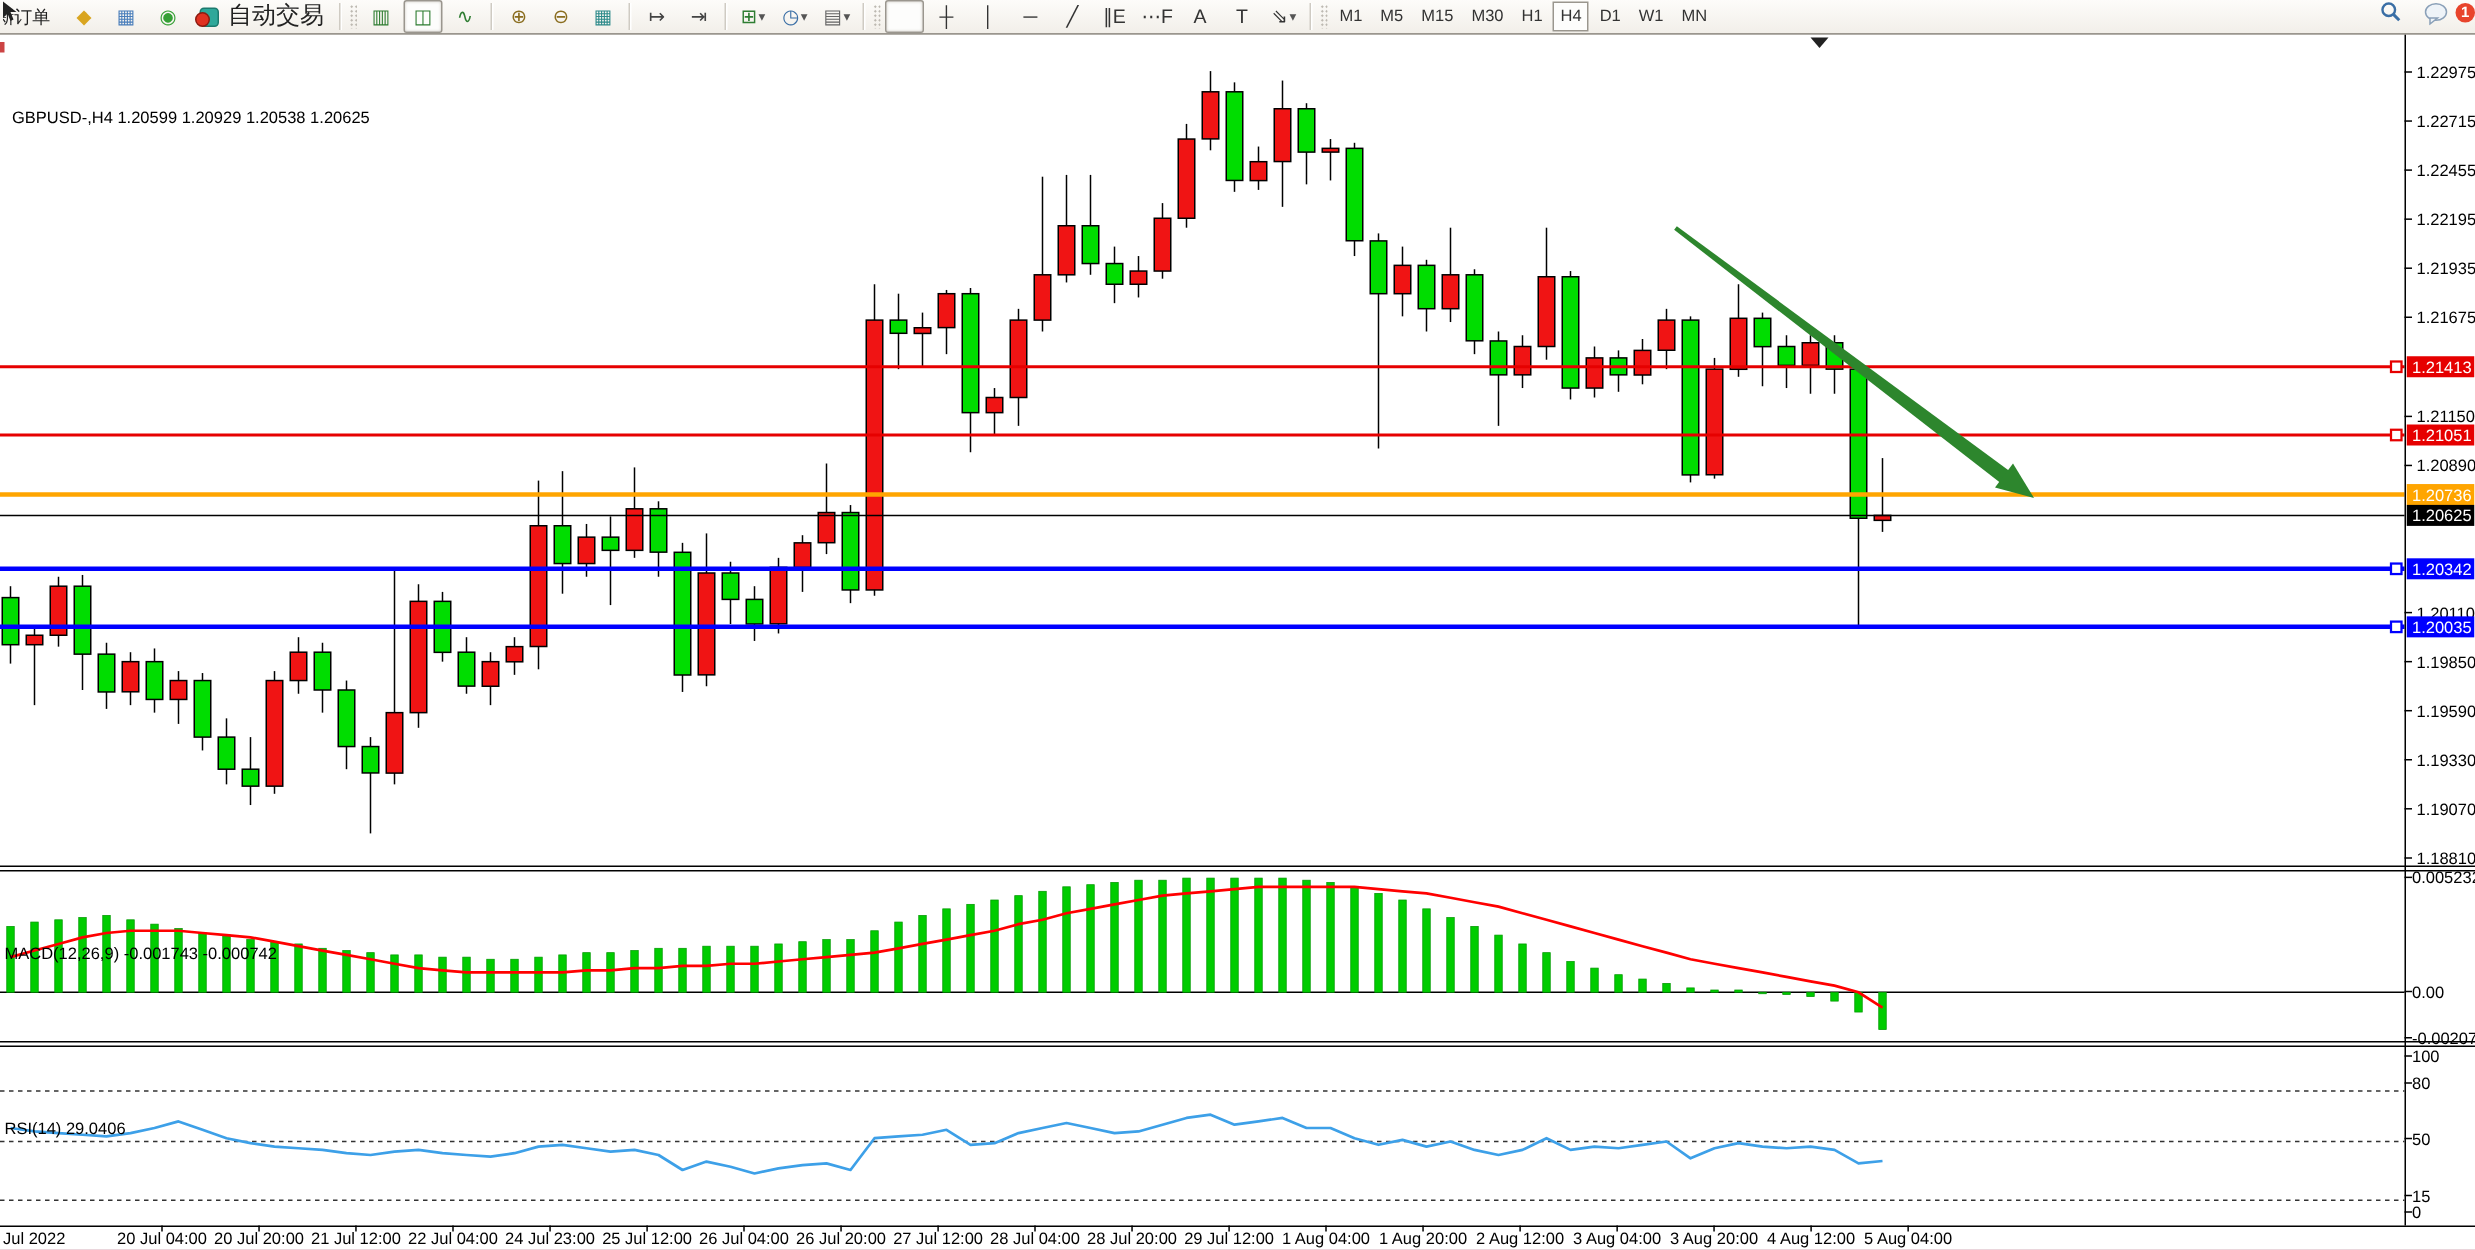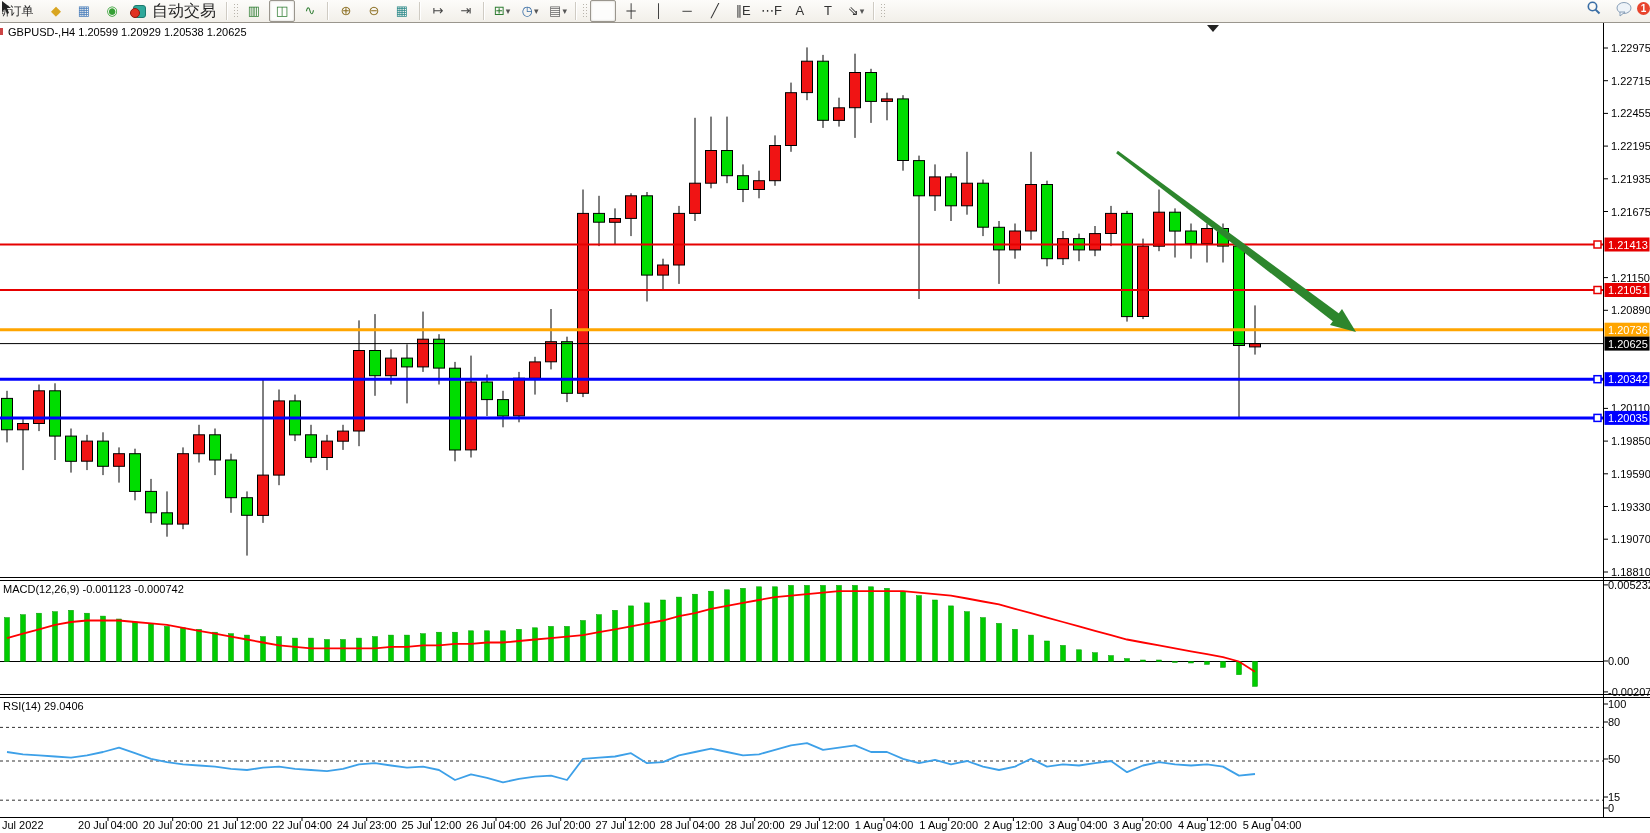--- a/index.html
+++ b/index.html
@@ -27,21 +27,21 @@
   .at-ico{position:relative;width:16px;height:13px;margin-right:3px;display:inline-block;}
   .at-ico .at-sq{position:absolute;right:0;top:0;width:11px;height:11px;border-radius:3px;
     background:#2fa89a;border:1px solid #1c7a6e;}
   .at-ico .at-dot{position:absolute;left:0;bottom:0;width:8px;height:8px;border-radius:50%;
     background:#e03222;border:1px solid #8d1b10;}
   #grp-right{position:absolute;right:4px;top:0;}
   .badge{position:absolute;top:1px;right:-6px;background:#e8442c;color:#fff;font-size:10px;
     min-width:13px;height:13px;line-height:13px;border-radius:7px;text-align:center;font-weight:bold;}
   .bubble-wrap{position:relative;width:24px;height:20px;}
   
-  .ovl{position:absolute;z-index:10;font-size:11px;color:#000;}
+  .ovl{position:absolute;z-index:10;font-size:11px;color:#000;margin-top:47px;}
   #symbol-label{top:26px;left:8px;}
   #macd-label{top:583px;left:3px;}
   #rsi-label{top:700px;left:3px;}
   svg{position:absolute;top:0;left:0;z-index:1;}
   svg text{font-family:"Liberation Sans","DejaVu Sans",sans-serif;}
 </style>
 </head>
 <body>
 
 <div id="app">
@@ -149,20 +149,31 @@
         <div class="tb-btn">
           <span>T</span>
         </div>
         <div class="tb-btn">
           <span>⇘</span>
           <span class="dd">▾</span>
         </div>
       </span>
     <span class="sep"></span>
       <span class="grip"></span>
+    <span class="tb-grp" id="grp-tf">
+        <div class="tf-btn">M1</div>
+        <div class="tf-btn">M5</div>
+        <div class="tf-btn">M15</div>
+        <div class="tf-btn">M30</div>
+        <div class="tf-btn">H1</div>
+        <div class="tf-btn sel">H4</div>
+        <div class="tf-btn">D1</div>
+        <div class="tf-btn">W1</div>
+        <div class="tf-btn">MN</div>
+      </span>
     <div id="grp-right" class="tb-grp">
       <div class="tb-btn">
         <svg width="16" height="16">
           <circle cx="6.5" cy="6.5" r="4.2" fill="none" stroke="#3a6ea5" stroke-width="1.6"></circle>
           <line x1="9.6" y1="9.6" x2="13.5" y2="13.5" stroke="#3a6ea5" stroke-width="2"></line>
         </svg>
       </div>
       <div class="tb-btn bubble-wrap">
         <svg width="18" height="16">
           <ellipse cx="8" cy="7" rx="7" ry="5.5" fill="#eef3f8" stroke="#8aa0b8" stroke-width="1"></ellipse>
@@ -546,15 +557,15 @@
       </g>
       <g>
   <polygon points="1117.9,150.8 1341,315 1335,323 1116.1,153.2" fill="#2d862d"></polygon>
   <polygon points="1356,332 1330,325 1342,309" fill="#2d862d"></polygon>
 </g>
       <polygon points="1207,25 1219,25 1213,32" fill="#222"></polygon>
       <rect x="0" y="28" width="3" height="7" fill="#c44"></rect>
     </svg>
 
   <div class="ovl" id="symbol-label">GBPUSD-,H4  1.20599 1.20929 1.20538 1.20625</div>
-  <div class="ovl" id="macd-label">MACD(12,26,9) -0.001123 -0.000742</div>
+  <div class="ovl" id="macd-label">MACD(12,26,9) -0.001743 -0.000742</div>
   <div class="ovl" id="rsi-label">RSI(14) 29.0406</div>
 </div>
 
 </body></html>

